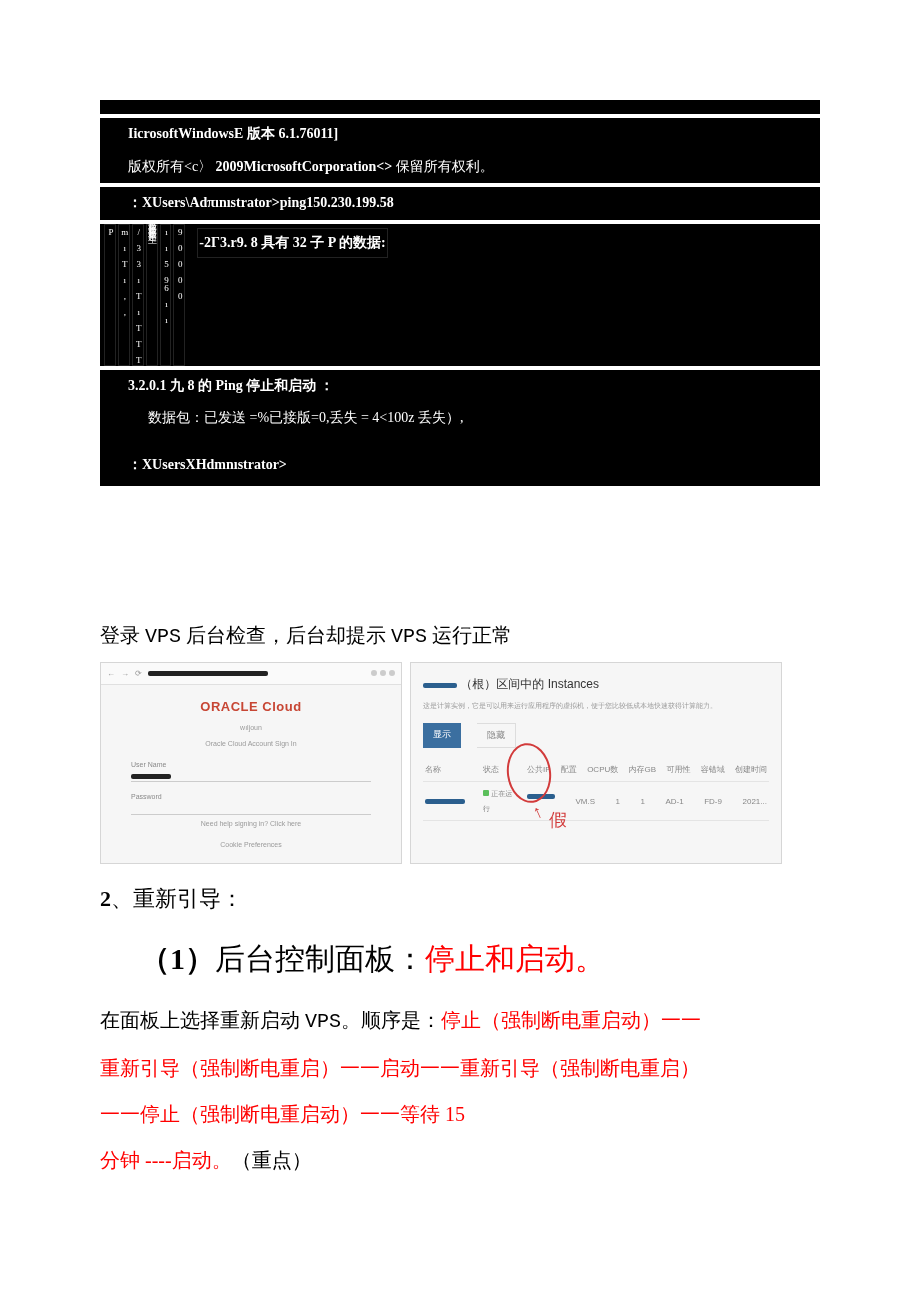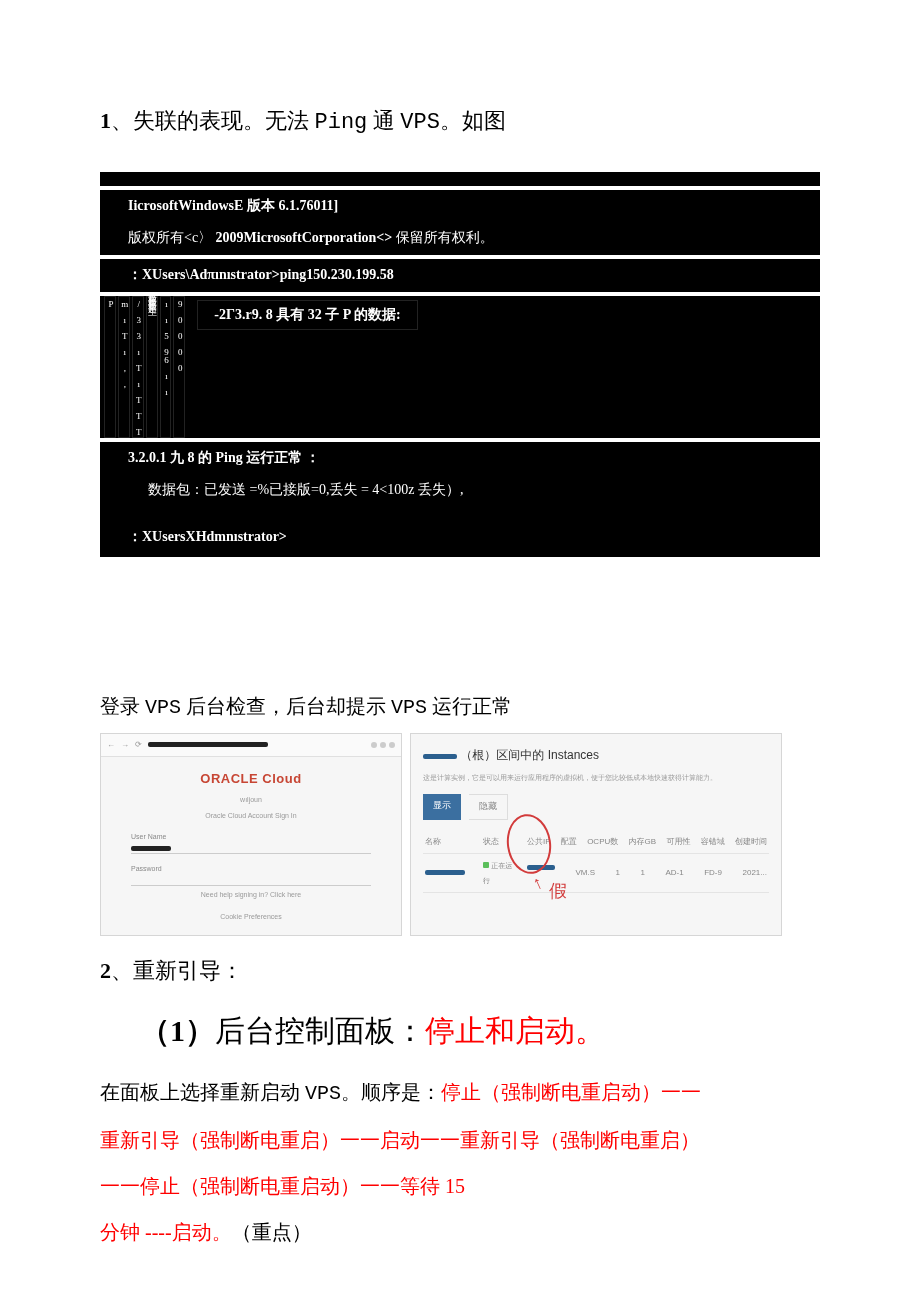--- a/index.html
+++ b/index.html
@@ -45,21 +45,21 @@
     border: 1px solid #222;
     padding: 2px 0;
   }
   .ping-right {
     margin-left: 12px;
     margin-top: 4px;
     background: #000;
     color: #fff;
     font-size: 14px;
     font-weight: bold;
-    padding: 1px 16px;
+    padding: 1px 1px;
     border: 1px solid #222;
   }
   .screens {
     display: flex;
     gap: 8px;
     margin: 6px 0 14px 0;
   }
   .screen {
     border: 1px solid #d6d6d6;
     background: #f6f6f6;
@@ -95,21 +95,21 @@
     color: #fff;
     text-align: center;
     padding: 5px 0;
     font-size: 9px;
     border-radius: 2px;
   }
   .right-body { padding: 10px 12px 40px 12px; }
   .right-title { color: #2b5f8e; font-size: 12px; }
   .right-title .black { color: #333; }
   .right-sub { font-size: 7px; color: #9a9a9a; margin: 4px 0 10px 0; }
-  .tabs { display: flex; gap: 8px; margin-bottom: 10px; }
+  .tabs { display: flex; gap: 16px; margin-bottom: 10px; }
   .tab { font-size: 9px; padding: 3px 10px; }
   .tab.active { background: #3b6fa0; color: #fff; }
   .tab.inactive { color: #888; border: 1px solid #ddd; border-left: none; }
   .tbl { width: 100%; font-size: 8px; color: #888; }
   .tbl-head, .tbl-row { display: flex; align-items: center; gap: 8px; padding: 4px 2px; border-bottom: 1px solid #e4e4e4; }
   .tbl-head { color: #888; }
   .col-name { width: 50px; }
   .col-state { width: 36px; }
   .col-rest { flex: 1; display: flex; gap: 4px; justify-content: space-between; }
   .blue-smudge { height: 5px; background: #2b5f8e; border-radius: 2px; display: inline-block; }
@@ -138,23 +138,20 @@
     transform: rotate(-25deg);
   }
   .red { color: #ff0000; }
   .indent1 { padding-left: 40px; }
 </style>
 </head>
 <body>
 
 <div class="page">
 
-  <div class="h1-line">
-    <span class="num">1</span><span>、失联的表现。</span><span>无法 </span><span class="mono">Ping</span><span> 通 </span><span class="mono">VPS</span><span>。如图</span>
-  </div>
 
   <div class="terminal">
     <div class="term-row topbar"></div>
     <div class="term-gap"></div>
     <div class="term-row term-bold">IicrosoftWindowsE 版本 6.1.76011]</div>
     <div class="term-row">
       <span>版权所有&lt;c〉</span>
       <span class="term-bold">2009MicrosoftCorporation&lt;&gt;</span>
       <span>保留所有权利。</span>
     </div>
@@ -167,21 +164,21 @@
         <span class="vcol">m ı T ı , ,</span>
         <span class="vcol">/ 3 3 ı T ı T T T</span>
         <span class="vcol">主超量超量超量超</span>
         <span class="vcol">ı ı 5 96 ı  ı</span>
         <span class="vcol">9 0 0 0 0</span>
       </div>
       <div class="ping-right">-2Γ3.r9. 8 具有 32 子 P 的数据:</div>
     </div>
     <div class="term-gap"></div>
     <div class="term-row term-bold">
-      <span>3.2.0.1 九 8 的 </span><span>Ping</span><span> 运行正常 ：</span>
+      <span>3.2.0.1 九 8 的 </span><span>Ping</span><span> 停止和启动 ：</span>
     </div>
     <div class="term-row term-indent">数据包：已发送 =%已接版=0,丢失 = 4&lt;100z 丢失）,</div>
     <div style="height:14px"></div>
     <div class="term-row term-bold">：XUsersXHdmnıstrator&gt;</div>
     <div style="height:4px"></div>
   </div>
 
   <div>
     <span>登录 </span><span class="mono">VPS</span><span> 后台检查，后台却提示 </span><span class="mono">VPS</span><span> 运行正常</span>
   </div>

